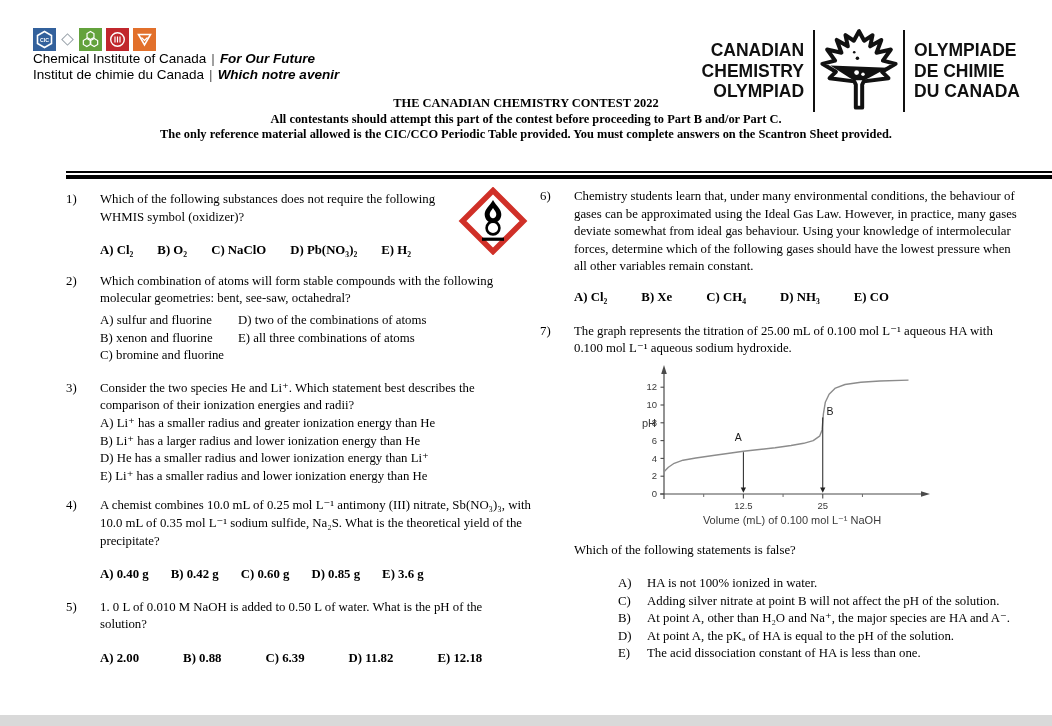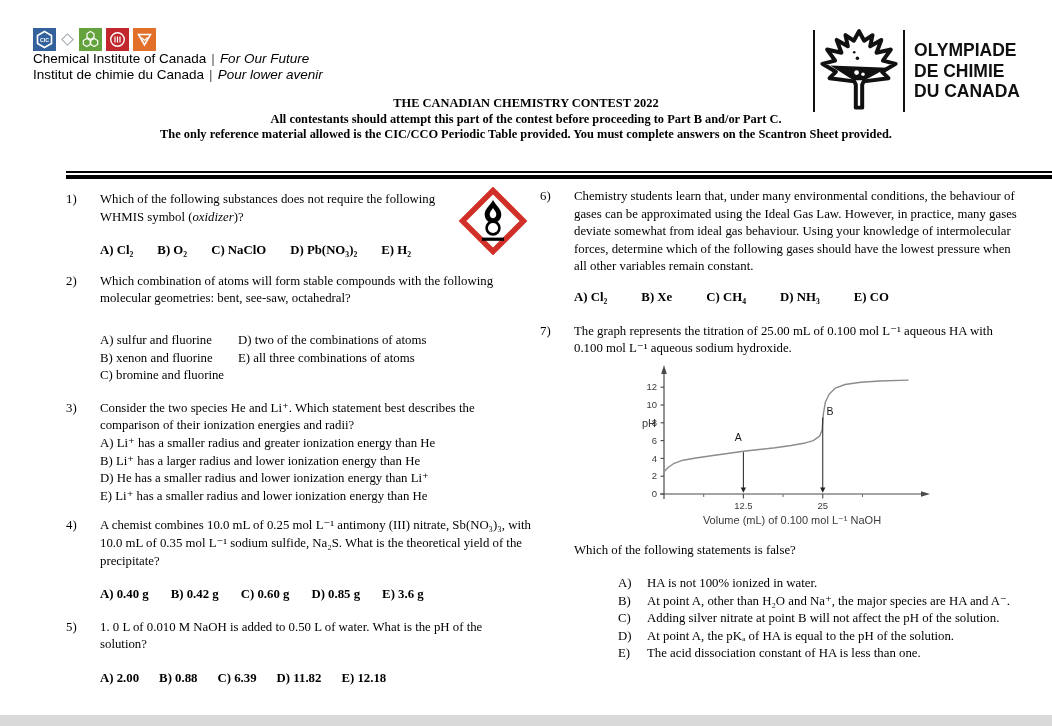--- a/index.html
+++ b/index.html
@@ -9,21 +9,21 @@
   
   .cic-logo{position:absolute;left:33px;top:27px;}
   .cic-squares{display:flex;align-items:center;height:24px;}
   .sq{width:23px;height:23px;display:inline-flex;align-items:center;justify-content:center;margin-right:4px;}
   .sq.blue{background:#33619c}.sq.green{background:#63a23c}.sq.red{background:#c1272d}.sq.orange{background:#e2702b}
   .cic-diamond{width:7px;height:7px;border:1.5px solid #9aa3ab;transform:rotate(45deg);margin:0 7px 0 3px;}
   .cic-line{font-family:"Liberation Sans","DejaVu Sans",sans-serif;font-size:13.5px;color:#29252
 6;line-height:16px;}
   .cic-line:first-of-type{margin-top:5px;}
   .cic-sep{margin:0 5px;color:#555;}
-  .cic-tag{font-weight:normal;font-style:italic;}
+  .cic-tag{font-weight:bold;font-style:italic;}
 
   
   .cco-logo{position:absolute;top:28px;right:32px;display:flex;align-items:center;}
   .cco-en,.cco-fr{font-family:"Liberation Sans","DejaVu Sans",sans-serif;font-weight:bold;
       font-size:17.5px;line-height:20.5px;color:#101010;white-space:nowrap;}
   .cco-en{text-align:right;margin-right:9px;}
   .cco-fr{text-align:left;margin-left:9px;}
   .vbar{width:2px;height:82px;background:#101010;flex:none;}
   .leaf-wrap{margin:0 4px;flex:none;display:flex;align-items:center;}
 
@@ -37,24 +37,24 @@
   .double-rule .gap{height:2px;}
   .double-rule .thick{height:4px;background:#000;}
 
   
   .col{position:absolute;top:186px;font-size:12.8px;line-height:17.6px;color:#000;}
   .col-left{left:66px;width:466px;}
   .col-right{left:540px;width:478px;}
   .q{display:flex;position:relative;}
   .qnum{width:34px;flex:none;}
   .qbody{flex:1;}
-  .ital{font-style:italic;}
+  .ital{}
   .opt-row{display:flex;margin-top:16px;white-space:nowrap;font-weight:bold;}
-  .g24{gap:24px}.g22{gap:22px}.g44{gap:20px}.g34{gap:34px}
-  .opt-2col{display:flex;margin-top:24px;}
+  .g24{gap:24px}.g22{gap:22px}.g44{gap:44px}.g34{gap:34px}
+  .opt-2col{display:flex;margin-top:4px;}
   .optcol1{width:138px;}
   .opt-stack div{}
   .q1text{width:342px;}
   .whmis{position:absolute;right:4px;top:-4px;}
   .mb-q1{margin-bottom:13px;}
   .mb-q2{margin-bottom:15px;}
   .mb-q3{margin-bottom:12px;}
   .mb-q4{margin-bottom:15px;}
   .mb-q6{margin-bottom:16px;}
   .q6opts{margin-top:13px;}
@@ -103,25 +103,30 @@
         <svg width="19" height="19" viewBox="0 0 19 19">
           <polygon points="3.5,4.5 15.5,4.5 9.5,15" fill="none" stroke="#fff" stroke-width="1.6"></polygon>
           <polyline points="6.5,7.5 9.5,10.5 12.5,7.5" fill="none" stroke="#fff" stroke-width="1.2"></polyline>
         </svg>
       </span>
     </div>
     <div class="cic-line">
       <span>Chemical Institute of Canada</span><span class="cic-sep">|</span><span class="cic-tag">For Our Future</span>
     </div>
     <div class="cic-line">
-      <span>Institut de chimie du Canada</span><span class="cic-sep">|</span><span class="cic-tag">Pour lower avenir</span>
+      <span>Institut de chimie du Canada</span><span class="cic-sep">|</span><span class="cic-tag">Which notre avenir</span>
     </div>
   </div>
 
   <div class="cco-logo">
+    <div class="cco-en">
+      <div>CANADIAN</div>
+      <div>CHEMISTRY</div>
+      <div>OLYMPIAD</div>
+    </div>
     <div class="vbar"></div>
     <div class="leaf-wrap">
       <svg width="80" height="86" viewBox="0 0 100 108">
         <path d="M50 4 L43.5 16 L33 9 L36 23 L22 15 L28 31 L10 27 L20 41 L4 45 L21 55 L13 63 L44 67 L46 71 L46 100 L54 100 L54 71 L56 67 L87 63 L79 55 L96 45 L80 41 L90 27 L72 31 L78 15 L64 23 L67 9 L56.5 16 Z" fill="#fff" stroke="#111" stroke-width="5" stroke-linejoin="round"></path>
         <polygon points="14,47 86,50 57,65.5 43,65.5" fill="#111"></polygon>
         <circle cx="47" cy="56" r="3" fill="#fff"></circle>
         <circle cx="55" cy="58" r="2.2" fill="#fff"></circle>
         <circle cx="48" cy="38" r="2.2" fill="#111"></circle>
         <circle cx="44" cy="30.5" r="1.6" fill="#111"></circle>
       </svg>
@@ -287,22 +292,22 @@
               <polygon points="118.775,126.5 123.975,126.5 121.375,131.8" fill="#222"></polygon>
               <text x="116.29499999999999" y="80.49" text-anchor="middle" class="annot">A</text>
               <line x1="200.75" y1="56.459999999999994" x2="200.75" y2="127" stroke="#222" stroke-width="1"></line>
               <polygon points="198.15,126.5 203.35,126.5 200.75,131.8" fill="#222"></polygon>
               <text x="204.56" y="53.78999999999999" text-anchor="start" class="annot">B</text>
             </svg>
         </div>
         <div class="subq">Which of the following statements is false?</div>
         <div class="opt-table">
           <div><span class="opt-letter">A)</span><span>HA is not 100% ionized in water.</span></div>
+          <div><span class="opt-letter">C)</span><span>Adding silver nitrate at point B will not affect the pH of the solution.</span></div>
           <div><span class="opt-letter">B)</span><span>At point A, other than H₂O and Na⁺, the major species are HA and A⁻.</span></div>
-          <div><span class="opt-letter">C)</span><span>Adding silver nitrate at point B will not affect the pH of the solution.</span></div>
           <div><span class="opt-letter">D)</span><span>At point A, the pKₐ of HA is equal to the pH of the solution.</span></div>
           <div><span class="opt-letter">E)</span><span>The acid dissociation constant of HA is less than one.</span></div>
         </div>
       </div>
     </div>
   </div>
 
   <div class="bottom-bar"></div>
 </div>
 

